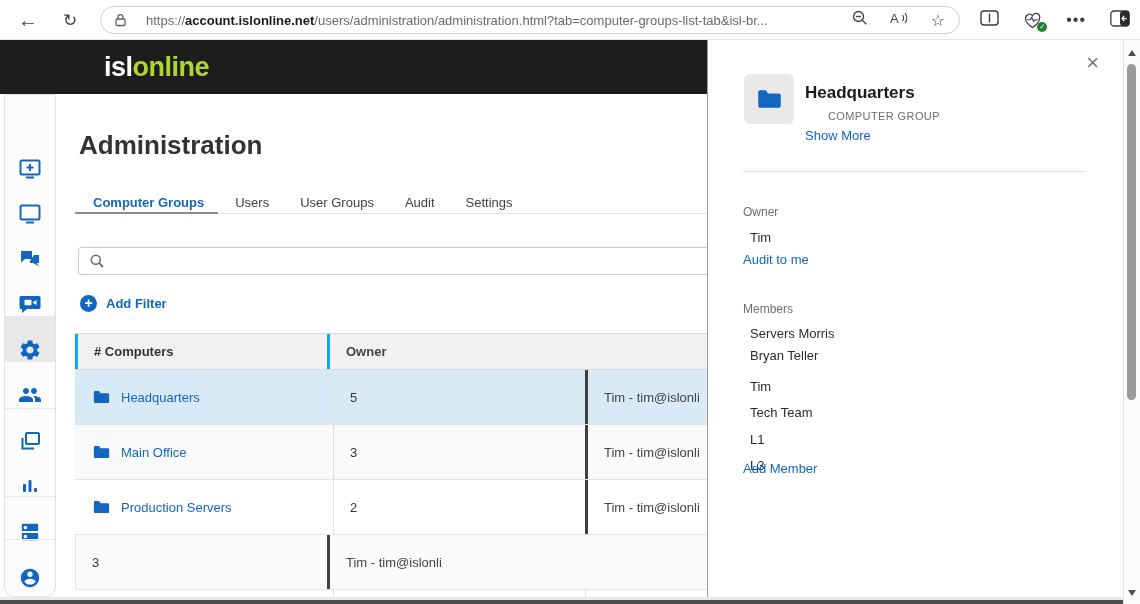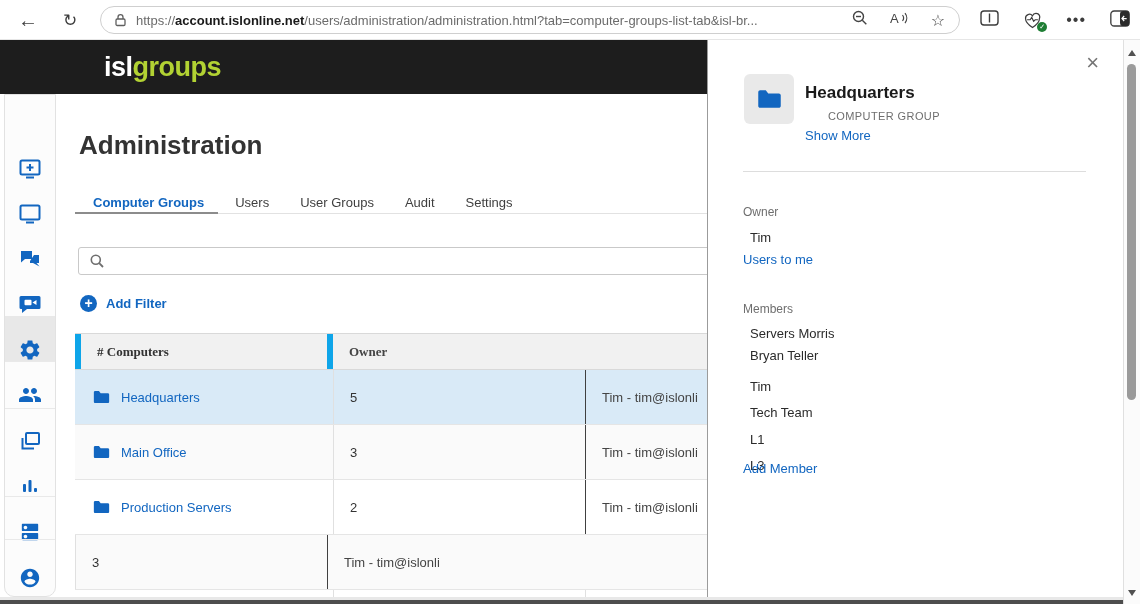--- a/index.html
+++ b/index.html
@@ -9,21 +9,21 @@
   
   .chrome { position:absolute; top:0; left:0; width:1140px; height:40px; background:#fff;
             border-bottom:1px solid #e6e6e6; z-index:20; }
   .chrome .ibtn { position:absolute; top:0; height:40px; display:flex; align-items:center; justify-content:center;
                   color:#3c3c3c; cursor:pointer; }
   .back { left:12px; width:32px; font-size:20px; }
   .reload { left:54px; width:32px; font-size:17px; }
   .urlbar { position:absolute; left:100px; top:6px; width:860px; height:28px; border:1px solid #cfcfcf;
             border-radius:14px; background:#fff; display:flex; align-items:center; }
   .lock { margin-left:13px; flex:0 0 auto; display:flex; }
-  .urltext { margin-left:9px; font-size:13px; color:#6b6b6b; white-space:nowrap; overflow:hidden; flex:1 1 auto; }
+  .urltext { margin-left:19px; font-size:13px; color:#6b6b6b; white-space:nowrap; overflow:hidden; flex:1 1 auto; }
   .urltext .host { color:#1a1a1a; font-weight:bold; }
   .url-icons { display:flex; align-items:center; gap:22px; margin-right:14px; flex:0 0 auto; color:#444; }
   .chrome-right { position:absolute; right:10px; top:0; height:40px; display:flex; align-items:center; gap:24px; color:#3c3c3c; }
   .dots { font-size:16px; letter-spacing:1px; }
   .essentials { position:relative; display:flex; }
   .badge { position:absolute; right:-5px; bottom:-3px; width:10px; height:10px; background:#1e7e34; border-radius:50%;
            color:#fff; font-size:7px; line-height:10px; text-align:center; }
 
   
   .appheader { position:absolute; top:40px; left:0; width:707px; height:54px; background:#1d1d1d; z-index:3;
@@ -60,23 +60,23 @@
   .addfilter span.lbl { font-size:13px; font-weight:bold; color:#1266c0; }
 
   .table { position:absolute; left:19px; top:239px; width:661px; }
   .thead { display:flex; height:37px; background:#f1f1f1; border-top:1px solid #d9d9d9; border-bottom:1px solid #d9d9d9;
            font-size:13px; font-weight:bold; color:#3a3a3a; }
   .trow { display:flex; height:55px; font-size:13px; border-bottom:1px solid #e5e5e5; background:#fff; cursor:pointer; }
   .trow.stripe { background:#fafafa; }
   .trow.selected { background:#d9eaf7; }
   .c-name { width:258px; display:flex; align-items:center; padding-left:18px; position:relative; }
   .c-num  { width:252px; display:flex; align-items:center; padding-left:16px; border-left:1px solid #e0e0e0; color:#333; }
-  .c-own  { width:151px; display:flex; align-items:center; padding-left:16px; border-left:1px solid #404040;
+  .c-own  { width:151px; display:flex; align-items:center; padding-left:16px; border-left:3px solid #404040;
             color:#444; white-space:nowrap; overflow:hidden; }
-  .thead .c-num, .thead .c-own { border-left:6px solid #0ea5e9;font-family:Liberation Serif, serif; }
+  .thead .c-num, .thead .c-own { border-left:3px solid #0ea5e9; }
   .sort-caret { position:absolute; right:24px; top:15px; }
   .g-link { color:#1266c0; margin-left:11px; }
   .partial-row { display:flex; height:8px; background:#fff; }
   .partial-row .pc1 { width:258px; } .partial-row .pc2 { width:252px; border-left:1px solid #e0e0e0; }
   .partial-row .pc3 { width:151px; border-left:1px solid #e0e0e0; }
 
   
   .panel { position:absolute; top:40px; left:707px; width:416px; height:564px; background:#fff;
            border-left:1px solid #9b9b9b; z-index:8; }
   .panel-close { position:absolute; right:24px; top:12px; font-size:22px; color:#757575; cursor:pointer; line-height:22px; }
@@ -156,21 +156,21 @@
         <svg width="20" height="17" viewBox="0 0 24 20">
             <rect x="1" y="1" width="22" height="18" rx="4" fill="none" stroke="#3c3c3c" stroke-width="1.6"></rect>
             <rect x="12" y="1" width="11" height="18" rx="4" fill="#2b2b2b"></rect>
             <path d="M20 10H15 M17 7l-2.6 3L17 13" stroke="#fff" stroke-width="1.5" fill="none"></path>
           </svg>
       </span>
     </div>
   </div>
 
   <div class="appheader">
-    <div class="logo"><span>isl</span><span class="green">groups</span></div>
+    <div class="logo"><span>isl</span><span class="green">online</span></div>
   </div>
 
   <div class="sidebar">
     <div class="side-hl"></div>
 
     <div class="side-item" style="top:51px;">
       <svg width="22" height="20" viewBox="0 0 22 20">
           <rect x="1.5" y="1.5" width="19" height="14" rx="1.5" fill="none" stroke="#1266c0" stroke-width="2"></rect>
           <line x1="11" y1="5" x2="11" y2="12" stroke="#1266c0" stroke-width="2"></line>
           <line x1="7.5" y1="8.5" x2="14.5" y2="8.5" stroke="#1266c0" stroke-width="2"></line>
@@ -321,21 +321,21 @@
           <path d="M1 2.5C1 1.7 1.7 1 2.5 1H7l2 2.5h8.5c.8 0 1.5.7 1.5 1.5v8.5c0 .8-.7 1.5-1.5 1.5h-15C1.7 15 1 14.3 1 13.5z" fill="#1266c0"></path>
         </svg>
     </div>
     <div class="p-title">Headquarters</div>
     <div class="p-sub">COMPUTER GROUP</div>
     <div class="p-more">Show More</div>
     <div class="p-div"></div>
 
     <div class="p-label" style="top:165px;">Owner</div>
     <div class="p-text" style="top:190px;">Tim</div>
-    <div class="p-link" style="top:212px;">Users to me</div>
+    <div class="p-link" style="top:212px;">Audit to me</div>
 
     <div class="p-label" style="top:262px;">Members</div>
     <div class="p-text" style="top:286px;">Servers Morris</div>
     <div class="p-text" style="top:308px;">Bryan Teller</div>
     <div class="p-text" style="top:339px;">Tim</div>
     <div class="p-text" style="top:365px;">Tech Team</div>
     <div class="p-text" style="top:392px;">L1</div>
     <div class="p-text" style="top:418px;">L3</div>
     <div class="p-link" style="top:421px;">Add Member</div>
   </div>

